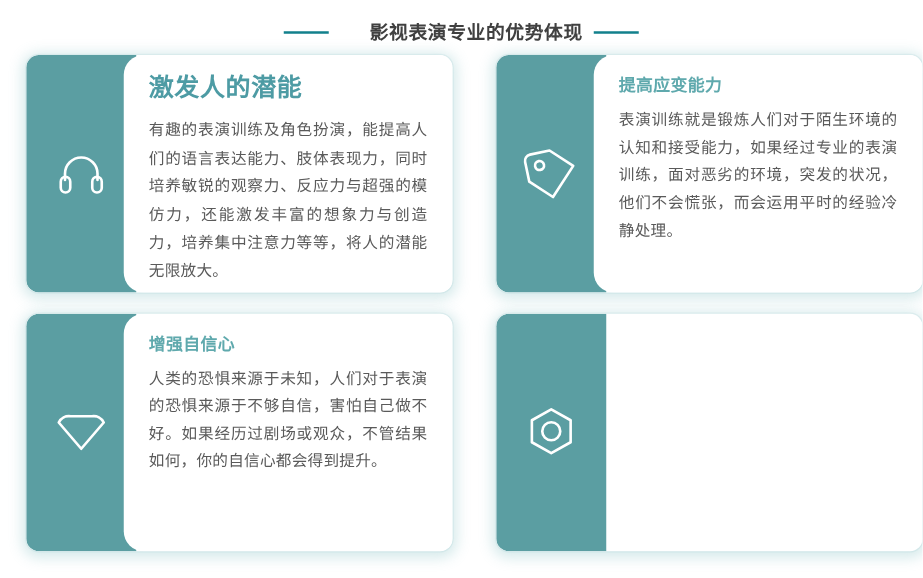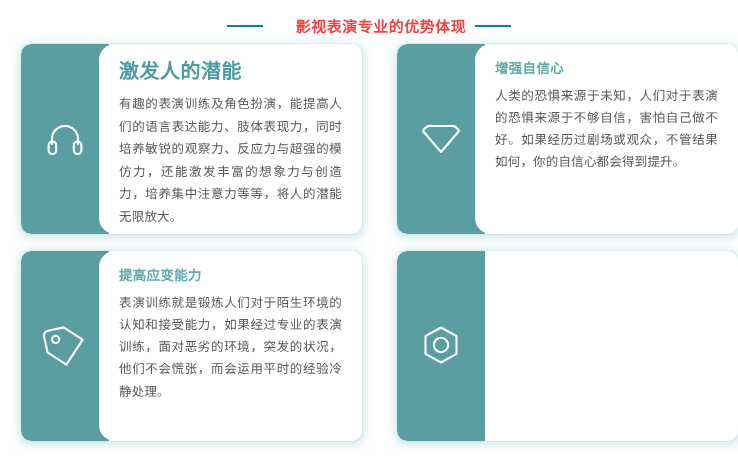--- a/index.html
+++ b/index.html
@@ -26,21 +26,21 @@
     padding-top: 12px;
     box-sizing: border-box;
   }
   .heading-rule {
     width: 36px;
     height: 0;
     border-top: 2px solid #12808c;
     display: block;
   }
   .heading-text {
-    color: #ef4444;
+    color: #404040;
     font-size: 15px;
     font-weight: bold;
     letter-spacing: 0.5px;
     white-space: nowrap;
     line-height: 1;
     margin-left: 24px;
   }
 
   
   .card-grid {
@@ -149,43 +149,43 @@
     </div>
     <div class="card-body">
       <h3 class="card-title">激发人的潜能</h3>
       <p class="card-text">有趣的表演训练及角色扮演，能提高人们的语言表达能力、肢体表现力，同时培养敏锐的观察力、反应力与超强的模仿力，还能激发丰富的想象力与创造力，培养集中注意力等等，将人的潜能无限放大。</p>
     </div>
   </div>
 
   <div class="card">
     <div class="card-icon-rail">
       <span class="rail-icon">
-        <svg width="48" height="44" viewBox="0 0 48 44" fill="none" stroke="#ffffff" stroke-width="2.1" stroke-linecap="round" stroke-linejoin="round">
-          <path d="M6 14 A9 9 0 0 1 15.5 9 H32.5 A9 9 0 0 1 42 14 L24 35 Z"></path>
-        </svg>
-      </span>
-    </div>
-    <div class="card-body">
-      <h3 class="card-title">增强自信心</h3>
-      <p class="card-text">人类的恐惧来源于未知，人们对于表演的恐惧来源于不够自信，害怕自己做不好。如果经历过剧场或观众，不管结果如何，你的自信心都会得到提升。</p>
-    </div>
-  </div>
-
-  <div class="card">
-    <div class="card-icon-rail">
-      <span class="rail-icon">
         <svg width="46" height="46" viewBox="0 0 46 46" fill="none" stroke="#ffffff" stroke-width="2.1" stroke-linecap="round" stroke-linejoin="round">
           <path d="M25.5 4.5 L41.5 20.5 L20.5 41.5 L4.5 25.5 L4.5 9.5 A5 5 0 0 1 9.5 4.5 Z" transform="rotate(-12 23 23)"></path>
           <circle cx="15.2" cy="14.6" r="3.6" transform="rotate(-12 23 23)"></circle>
         </svg>
       </span>
     </div>
     <div class="card-body">
       <h3 class="card-title">提高应变能力</h3>
       <p class="card-text">表演训练就是锻炼人们对于陌生环境的认知和接受能力，如果经过专业的表演训练，面对恶劣的环境，突发的状况，他们不会慌张，而会运用平时的经验冷静处理。</p>
+    </div>
+  </div>
+
+  <div class="card">
+    <div class="card-icon-rail">
+      <span class="rail-icon">
+        <svg width="48" height="44" viewBox="0 0 48 44" fill="none" stroke="#ffffff" stroke-width="2.1" stroke-linecap="round" stroke-linejoin="round">
+          <path d="M6 14 A9 9 0 0 1 15.5 9 H32.5 A9 9 0 0 1 42 14 L24 35 Z"></path>
+        </svg>
+      </span>
+    </div>
+    <div class="card-body">
+      <h3 class="card-title">增强自信心</h3>
+      <p class="card-text">人类的恐惧来源于未知，人们对于表演的恐惧来源于不够自信，害怕自己做不好。如果经历过剧场或观众，不管结果如何，你的自信心都会得到提升。</p>
     </div>
   </div>
 
   <div class="card">
     <div class="card-icon-rail">
       <span class="rail-icon">
         <svg width="46" height="46" viewBox="0 0 46 46" fill="none" stroke="#ffffff" stroke-width="2.1" stroke-linecap="round" stroke-linejoin="round">
           <path d="M23 4.5 L38.5 13.2 V30.8 L23 39.5 L7.5 30.8 V13.2 Z"></path>
           <circle cx="23" cy="22" r="7.2"></circle>
         </svg>

